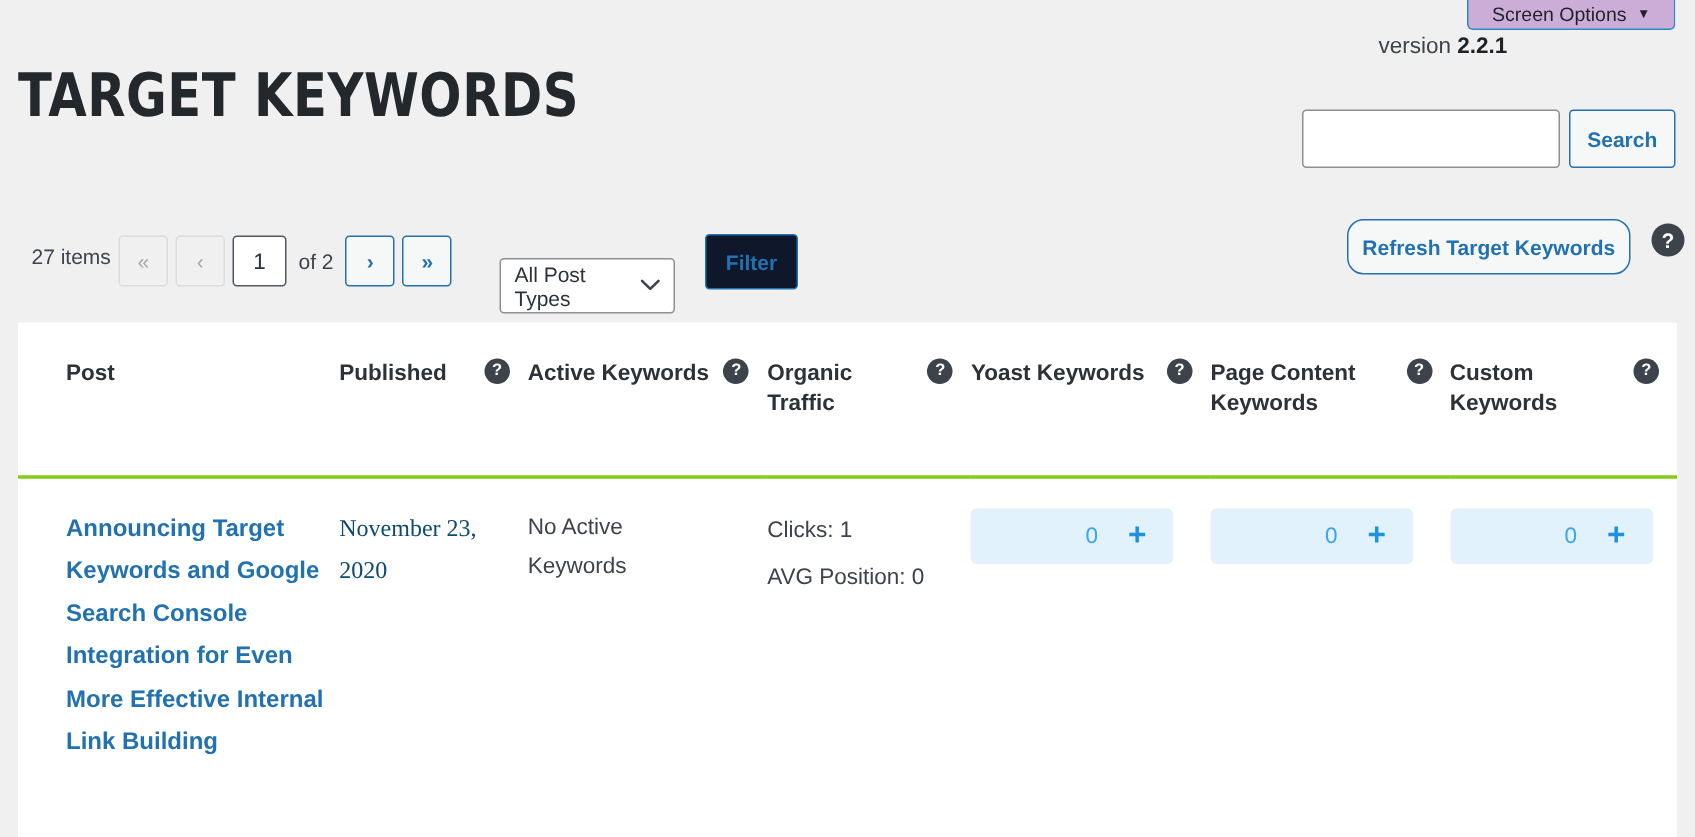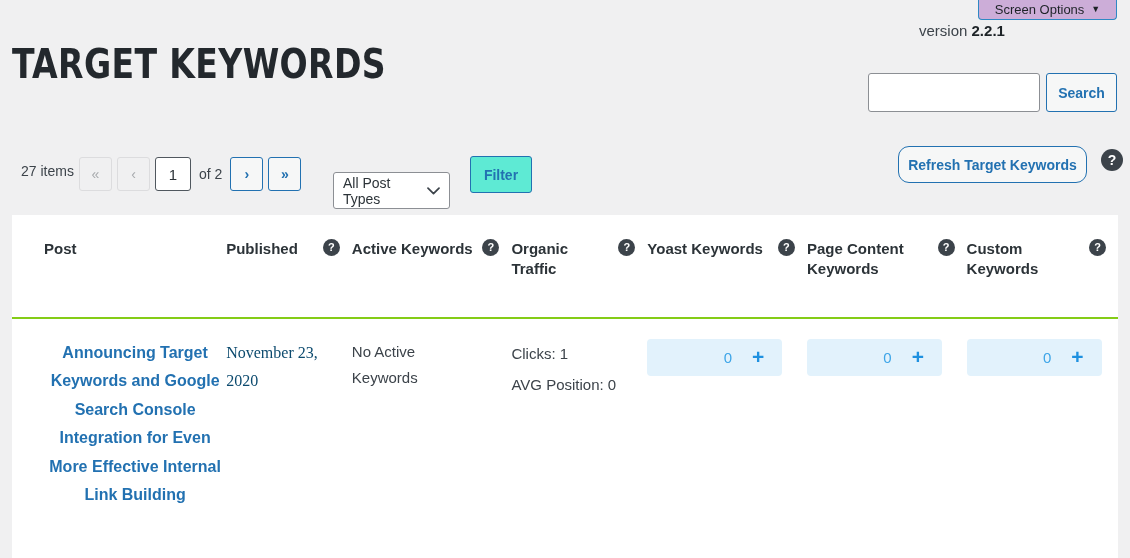--- a/index.html
+++ b/index.html
@@ -199,21 +199,21 @@
     font-size: 11px;
     color: #3c434a;
     margin-left: 4px;
   }
   .filter-btn {
     position: absolute;
     top: 156px;
     left: 470px;
     width: 62px;
     height: 37px;
-    background: #5eead4;
+    background: #0f172a;
     border: 1px solid #2271b1;
     border-radius: 3px;
     box-sizing: border-box;
     display: flex;
     align-items: center;
     justify-content: center;
     font-size: 14px;
     font-weight: 700;
     color: #2271b1;
     cursor: pointer;
@@ -313,21 +313,20 @@
 
   .post-link {
     color: #2271b1;
     font-weight: 700;
     font-size: 16px;
     line-height: 1.78;
     text-decoration: none;
     display: inline-block;
     max-width: 185px;
     cursor: pointer;
-    text-align: center;
   }
   .pub-date {
     font-family: "Liberation Serif", serif;
     font-size: 16px;
     color: #0c4a6e;
     line-height: 1.75;
     max-width: 100px;
   }
   .active-kw {
     font-size: 15px;

